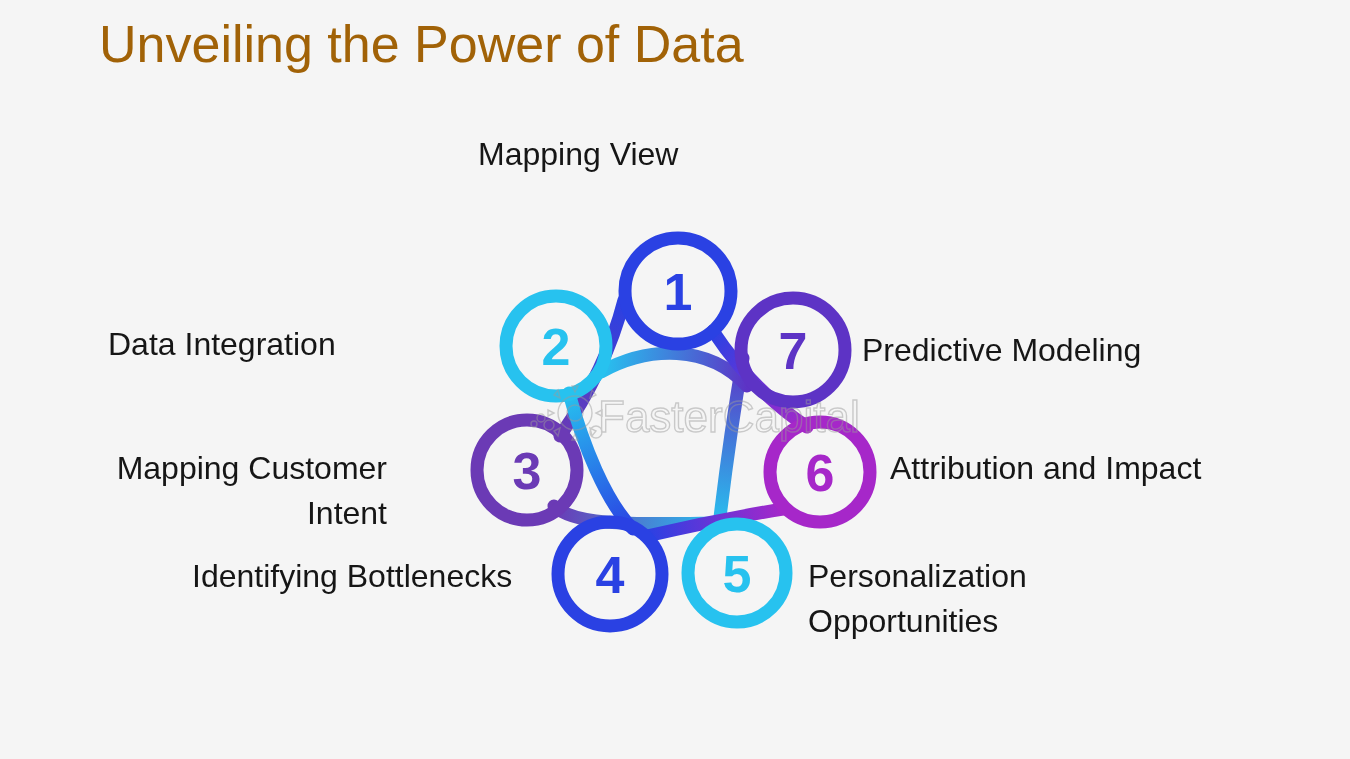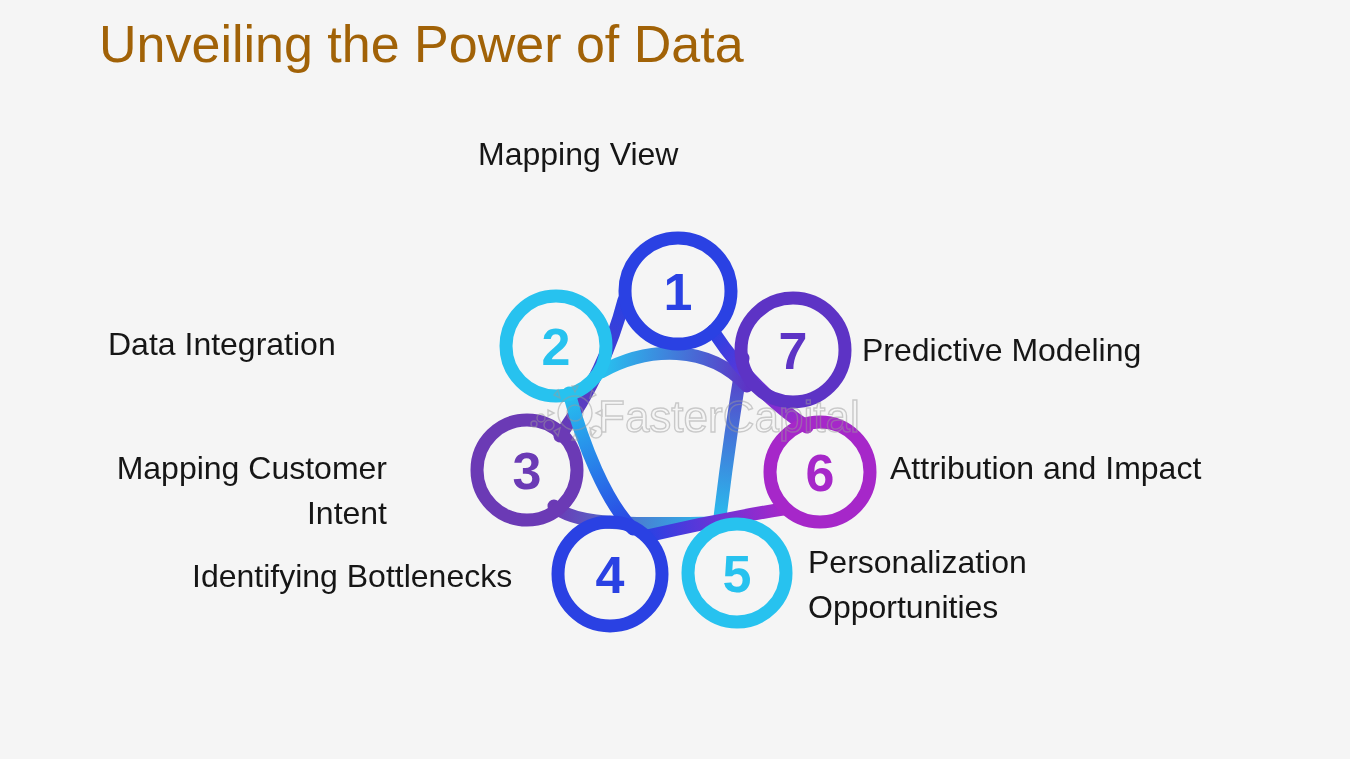--- a/index.html
+++ b/index.html
@@ -20,21 +20,21 @@
     position:absolute;
     font-size:32px;font-weight:400;color:#161616;
     line-height:1.42;
   }
   .lbl-holistic{left:478px;top:132px;white-space:nowrap;}
   .lbl-data-integration{left:108px;top:322px;white-space:nowrap;}
   .lbl-mapping{left:72px;top:446px;width:315px;text-align:right;}
   .lbl-identifying{left:156px;top:554px;white-space:nowrap;margin-left:36px;}
   .lbl-predictive{left:862px;top:328px;white-space:nowrap;}
   .lbl-attribution{left:890px;top:446px;white-space:nowrap;}
-  .lbl-personalization{left:808px;top:540px;width:275px;}
+  .lbl-personalization{left:808px;top:554px;width:275px;}
   .num{
     font-family:"Liberation Sans", sans-serif;
     font-size:52px;font-weight:700;
   }
   .watermark-text{
     font-family:"Liberation Sans", sans-serif;
     font-size:44px;font-weight:400;
   }
 </style>
 </head>

